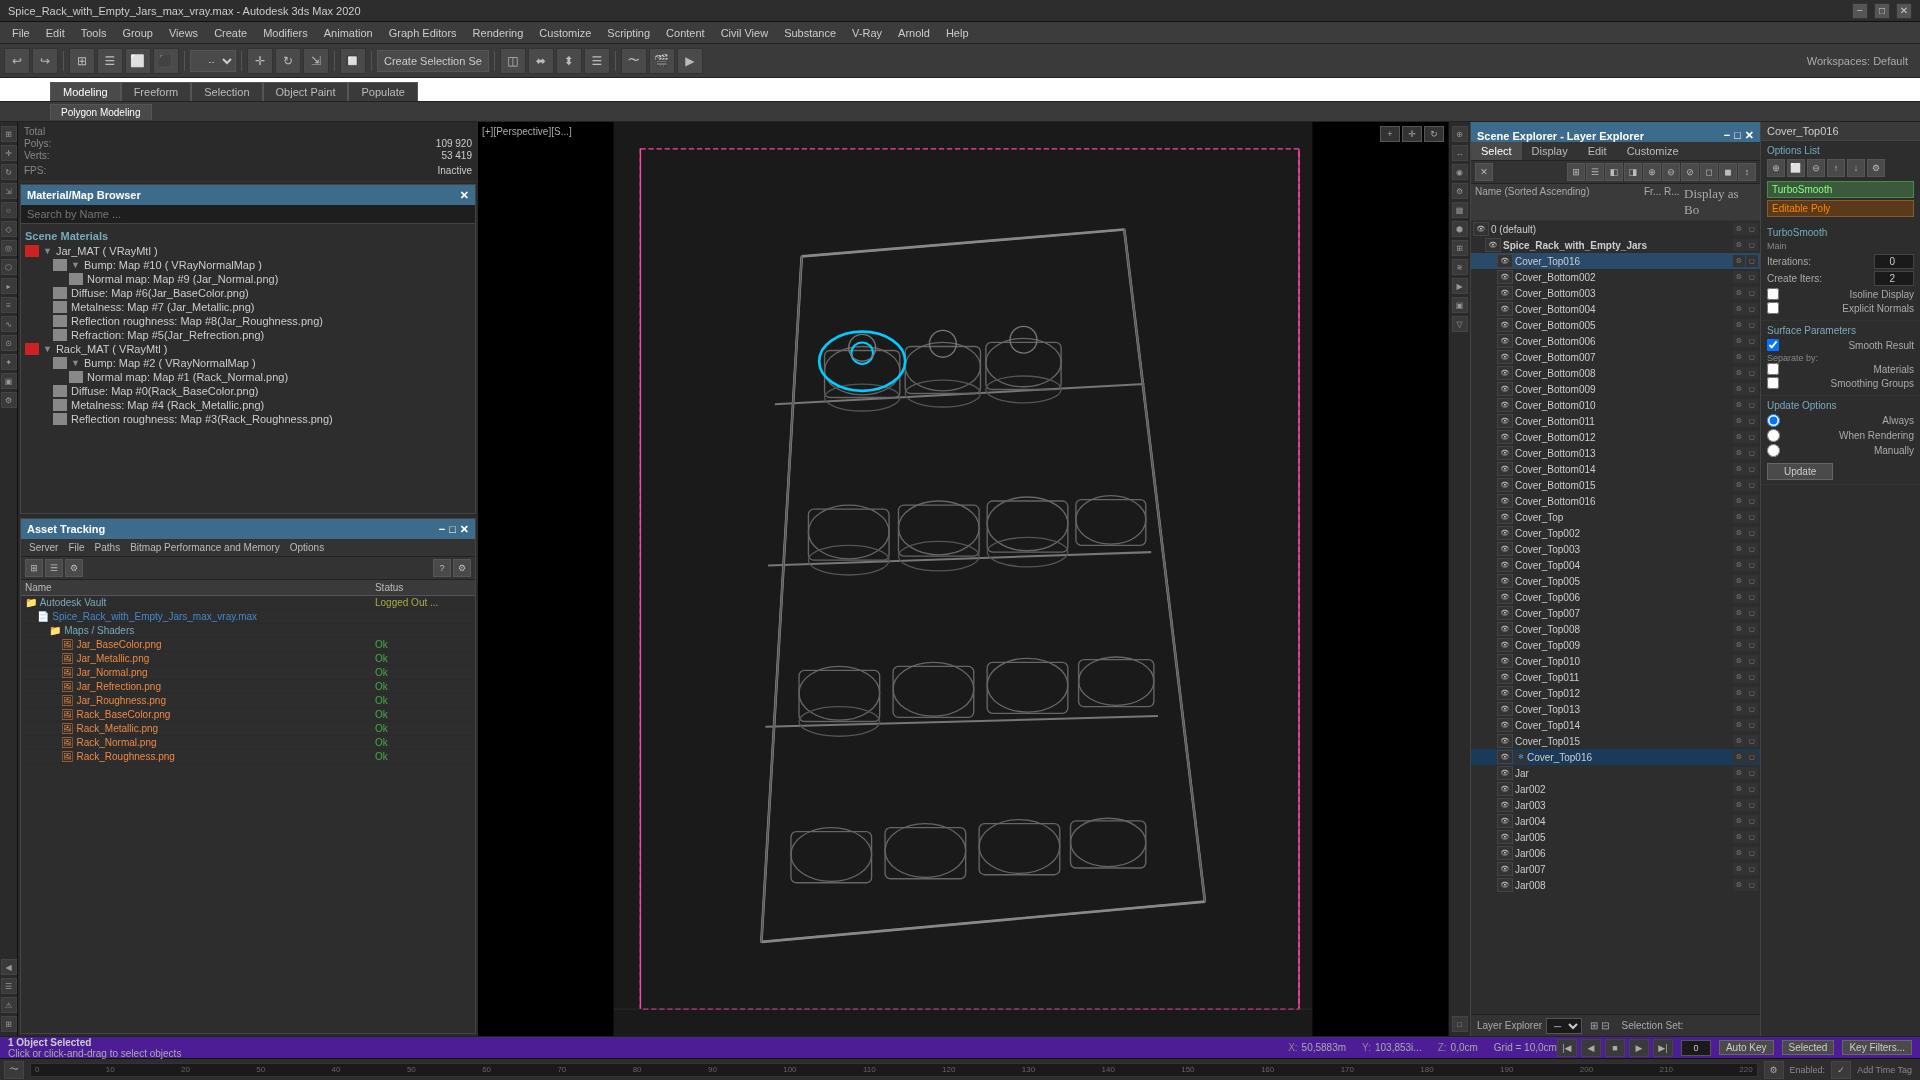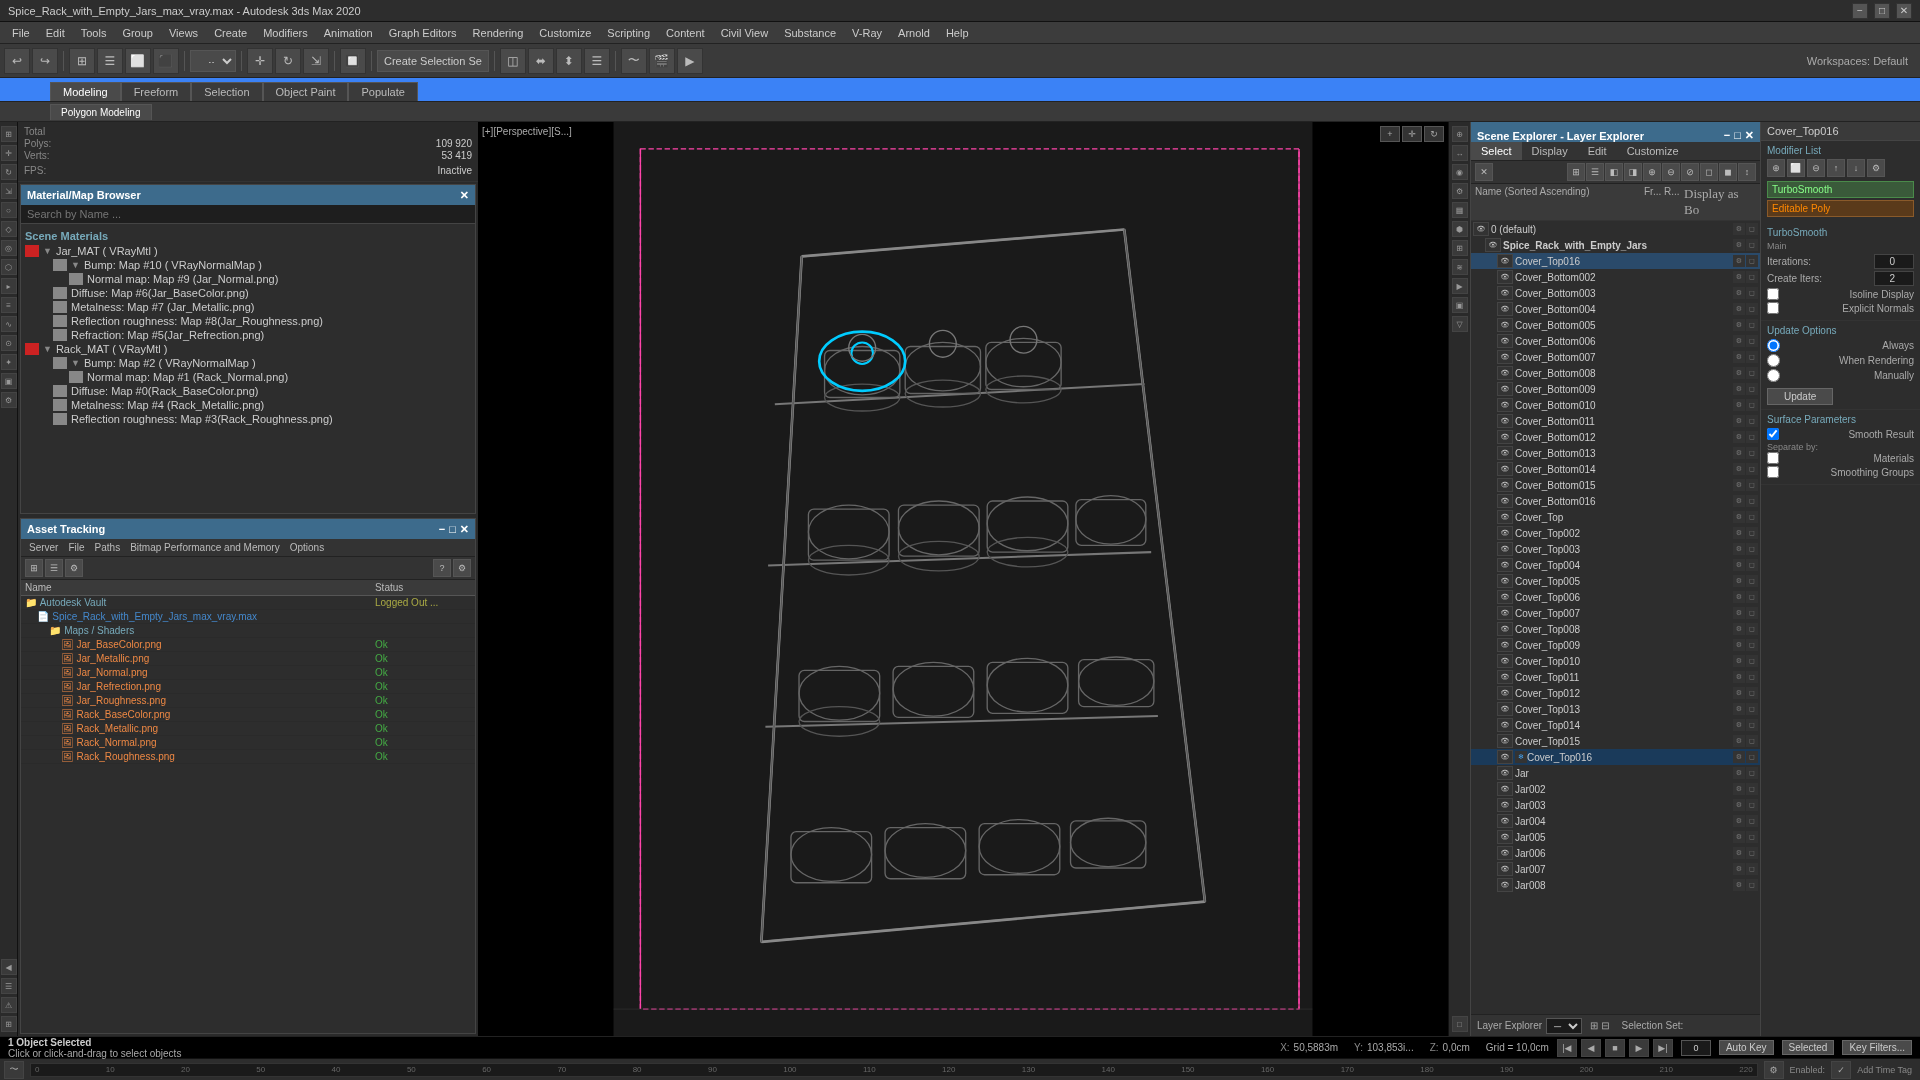--- a/index.html
+++ b/index.html
@@ -76,21 +76,21 @@
     .create-sel-btn {
       height: 22px; background: #4a4a4a; border: 1px solid #555;
       color: #ccc; font-size: 11px; padding: 0 6px; cursor: pointer;
       white-space: nowrap;
     }
     .workspace-label { color: #aaa; font-size: 11px; margin-left: auto; margin-right: 8px; }
 
     
     #tab-bar {
       height: 24px;
-      background: #3b82f6;
+      background: #ffffff;
       display: flex;
       align-items: flex-end;
       border-bottom: 1px solid #222;
       padding-left: 50px;
     }
     .tab {
       padding: 3px 12px;
       font-size: 11px;
       background: #3a3a3a;
       border: 1px solid #555;
@@ -340,28 +340,28 @@
       background: #3a5a3a; border: 1px solid #4a8a4a;
       padding: 2px 4px; margin-bottom: 2px; cursor: pointer;
       color: #8f8; font-size: 10px;
     }
     .props-modifier.orange { background: #5a3a1a; border-color: #8a5a2a; color: #f80; }
     .props-modifier-list { padding: 4px 6px; }
 
     
     #status-bar {
       height: 22px;
-      background: #000000;
+      background: #4c1d95;
       border-top: 1px solid #222;
       display: flex;
       align-items: center;
       padding: 0 8px;
       font-size: 10px;
       color: #aaa;
-      gap: 8px;
+      gap: 0;
     }
     .status-left { flex: 1; }
     .status-mid { display: flex; gap: 16px; }
     .status-coord { display: flex; gap: 4px; }
     .status-right { display: flex; align-items: center; gap: 8px; }
     .status-selected-btn {
       background: #4a4a4a; border: 1px solid #666;
       padding: 1px 6px; cursor: pointer; color: #ccc; font-size: 10px;
     }
 
@@ -1198,21 +1198,21 @@
       <span>Layer Explorer</span>
       <select class="le-dropdown"><option>─</option></select>
       <span style="margin-left:4px;">⊞ ⊟</span>
       <span style="margin-left:8px;">Selection Set:</span>
     </div>
   </div>
 
   <div id="props-panel">
     <div id="props-header">Cover_Top016</div>
     <div class="props-modifier-list">
-      <div class="props-section-title">Modifier List</div>
+      <div class="props-section-title">Options List</div>
 
       <div style="display:flex; gap:2px; margin-bottom:4px;">
         <div class="se-tb-btn">⊕</div>
         <div class="se-tb-btn">⬜</div>
         <div class="se-tb-btn">⊖</div>
         <div class="se-tb-btn">↑</div>
         <div class="se-tb-btn">↓</div>
         <div class="se-tb-btn">⚙</div>
       </div>
       <div class="props-modifier">TurboSmooth</div>
@@ -1234,51 +1234,51 @@
         <input type="checkbox" class="props-checkbox" style="">
         <span class="props-label">Isoline Display</span>
       </div>
       <div class="props-row">
         <input type="checkbox" class="props-checkbox" style="">
         <span class="props-label">Explicit Normals</span>
       </div>
     </div>
 
     <div class="props-section">
+      <div class="props-section-title">Surface Parameters</div>
+      <div class="props-row">
+        <input type="checkbox" class="props-checkbox" checked="" style="">
+        <span class="props-label">Smooth Result</span>
+      </div>
+      <div style="font-size:9px; color:#888;">Separate by:</div>
+      <div class="props-row">
+        <input type="checkbox" class="props-checkbox" style="">
+        <span class="props-label">Materials</span>
+      </div>
+      <div class="props-row">
+        <input type="checkbox" class="props-checkbox" style="">
+        <span class="props-label">Smoothing Groups</span>
+      </div>
+    </div>
+
+    <div class="props-section">
       <div class="props-section-title">Update Options</div>
       <div class="props-row">
         <input type="radio" name="update" checked="" style="">
         <span class="props-label">Always</span>
       </div>
       <div class="props-row">
         <input type="radio" name="update" style="">
         <span class="props-label">When Rendering</span>
       </div>
       <div class="props-row">
         <input type="radio" name="update" style="">
         <span class="props-label">Manually</span>
       </div>
       <button style="background:#4a4a4a; border:1px solid #666; color:#ccc; font-size:10px; padding:2px 16px; cursor:pointer; margin-top:4px;">Update</button>
-    </div>
-
-    <div class="props-section">
-      <div class="props-section-title">Surface Parameters</div>
-      <div class="props-row">
-        <input type="checkbox" class="props-checkbox" checked="" style="">
-        <span class="props-label">Smooth Result</span>
-      </div>
-      <div style="font-size:9px; color:#888;">Separate by:</div>
-      <div class="props-row">
-        <input type="checkbox" class="props-checkbox" style="">
-        <span class="props-label">Materials</span>
-      </div>
-      <div class="props-row">
-        <input type="checkbox" class="props-checkbox" style="">
-        <span class="props-label">Smoothing Groups</span>
-      </div>
     </div>
   </div>
 
 </div>
 
 <div id="status-bar">
   <div class="status-left">
     <div style="color:#ccc; font-weight:bold;">1 Object Selected</div>
     <div>Click or click-and-drag to select objects</div>
   </div>

